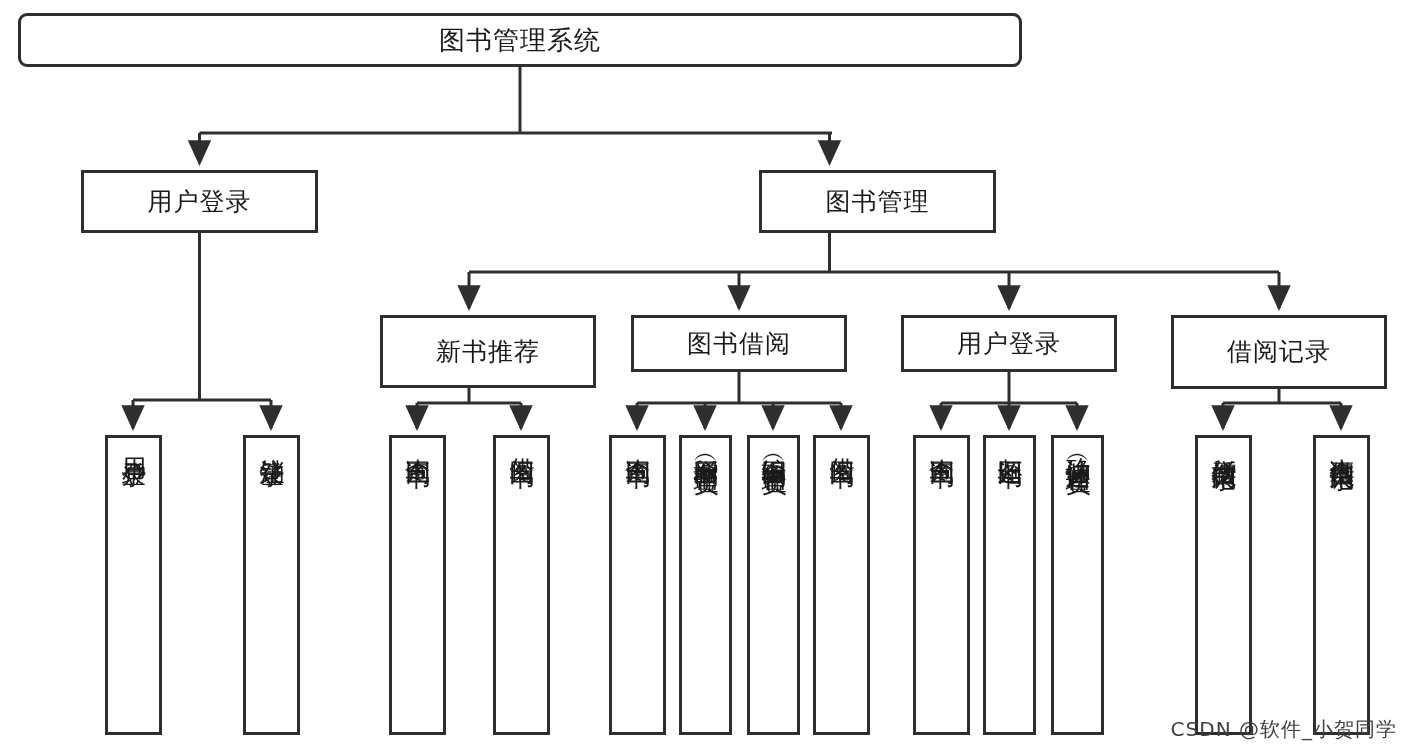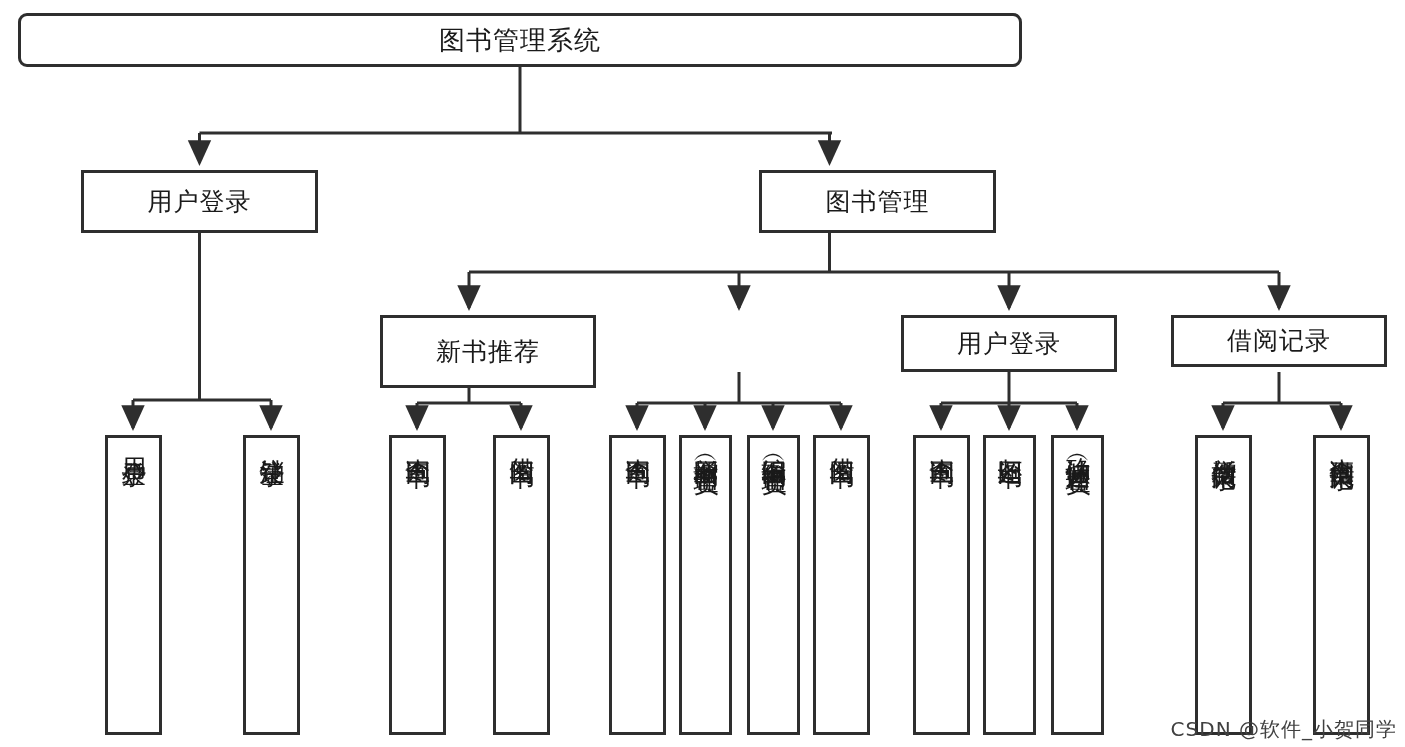--- a/index.html
+++ b/index.html
@@ -123,22 +123,23 @@
       <path d="M1341,403 L1341,428" marker-end="url(#arrow)"></path>
     </g>
   </svg>
 
   <div class="node node-h root" style="left:18px; top:13px; width:1004px; height:54px;border-radius:9px;">图书管理系统</div>
 
   <div class="node node-h" style="left:81px; top:170px; width:237px; height:63px;">用户登录</div>
   <div class="node node-h" style="left:711px; top:170px; width:237px; height:63px;margin-left:48px;">图书管理</div>
 
   <div class="node node-h" style="left:380px; top:315px; width:216px; height:73px;">新书推荐</div>
+  <div class="node node-h" style="left:631px; top:315px; width:216px; height:57px;">图书借阅</div>
   <div class="node node-h" style="left:901px; top:315px; width:216px; height:57px;">用户登录</div>
-  <div class="node node-h" style="left:1171px; top:315px; width:216px; height:52px;">借阅记录</div>
+  <div class="node node-h" style="left:1171px; top:315px; width:216px; height:74px;">借阅记录</div>
 
   <div class="leaf-wrap" style="left:105px; top:435px; width:57px; height:300px;">
     <span class="leaf-text">用户登录</span>
   </div>
   <div class="leaf-wrap" style="left:243px; top:435px; width:57px; height:300px;">
     <span class="leaf-text">注销登录</span>
   </div>
 
   <div class="leaf-wrap" style="left:389px; top:435px; width:57px; height:300px;">
     <span class="leaf-text">查询图书</span>

